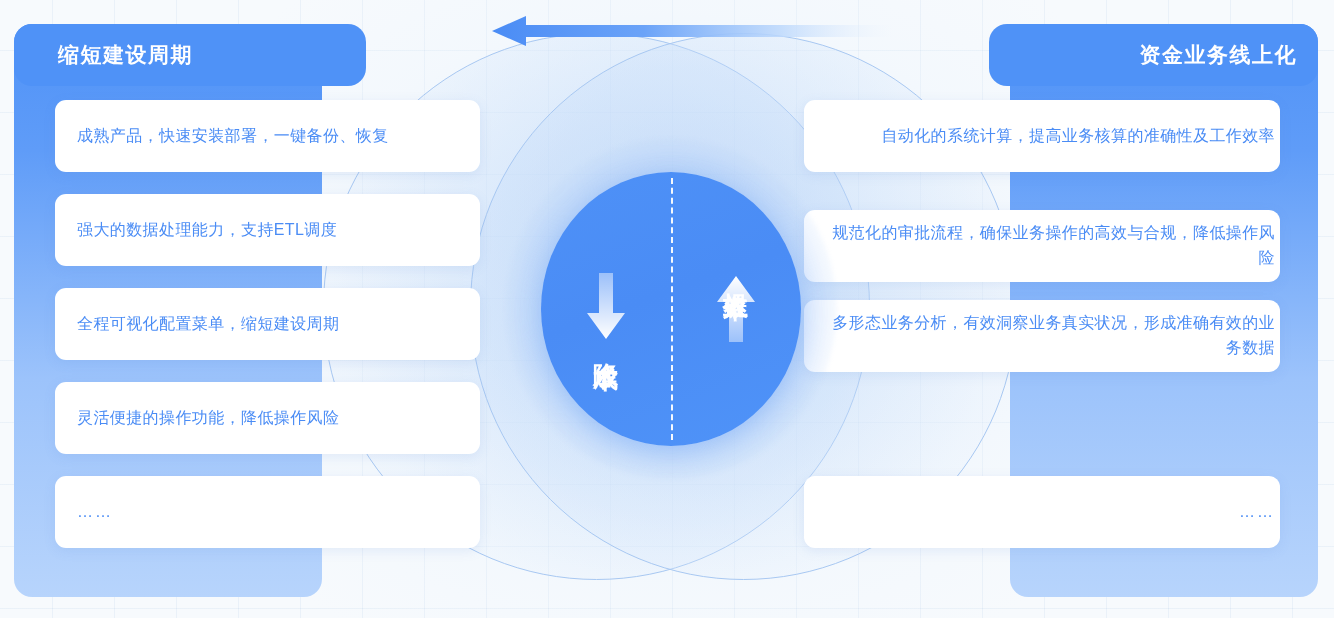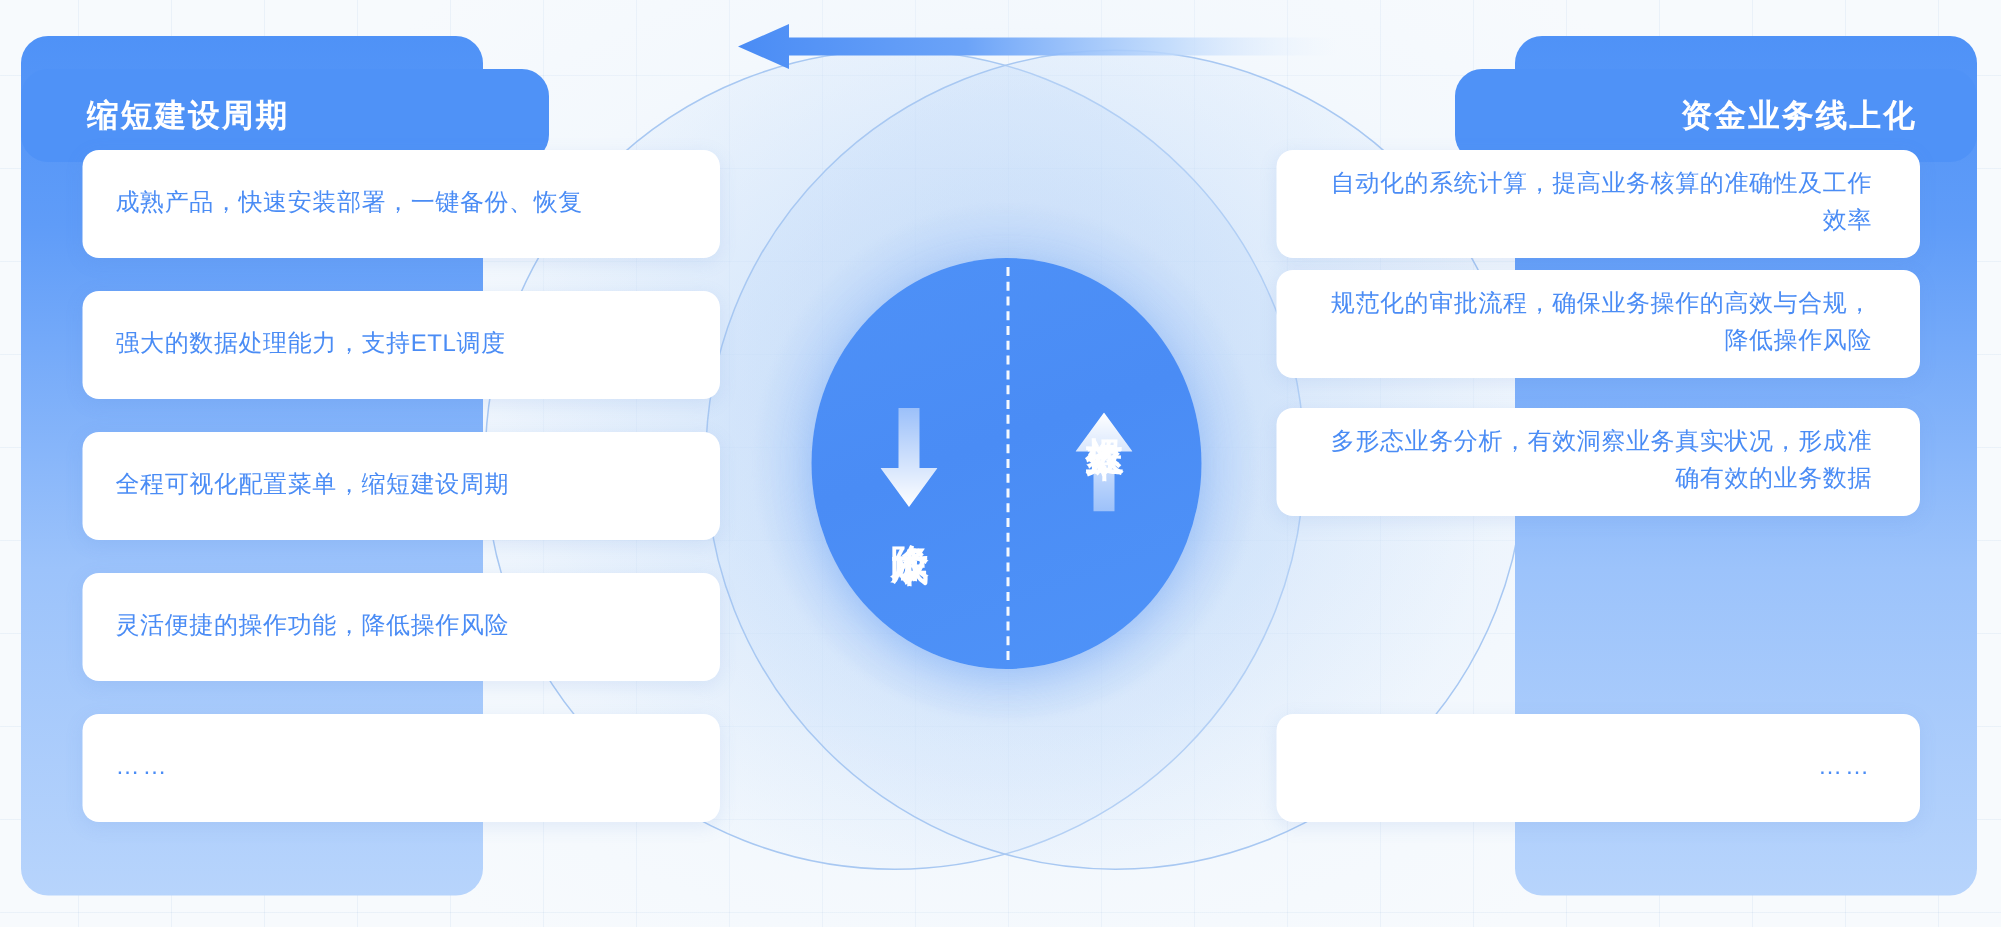--- a/index.html
+++ b/index.html
@@ -67,35 +67,35 @@
   .arrow-glyph{display:block;}
   .panel-body{
     position:absolute;top:24px;height:573px;border-radius:18px;
     background:linear-gradient(180deg,#4f92f7 0%,#5f9cf8 22%,#9cc3fb 62%,#b7d4fc 100%);
   }
   .panel-body.left{left:14px;width:308px;}
   .panel-body.right{right:16px;width:308px;}
   .panel-head{
     position:absolute;top:24px;height:62px;border-radius:18px;
     background:#4f92f7;
-    display:flex;align-items:center;margin-top:22px;
+    display:flex;align-items:center;
   }
   .panel-head.left{left:14px;width:308px;padding-left:44px;justify-content:flex-start;}
-  .panel-head.right{right:16px;width:308px;padding-right:40px;justify-content:flex-end;}
+  .panel-head.right{right:16px;width:308px;padding-right:21px;justify-content:flex-end;}
   .panel-title{color:#fff;font-size:21px;font-weight:bold;letter-spacing:1.5px;white-space:nowrap;}
 
   
   .card{
     position:absolute;height:72px;border-radius:11px;background:#fff;
     box-shadow:0 3px 12px rgba(90,140,215,.13);
     display:flex;align-items:center;
     box-sizing:border-box;
   }
   .card.left{left:55px;width:425px;padding:0 20px 0 22px;justify-content:flex-start;}
-  .card.right{right:54px;width:429px;padding:0 32px 0 20px;justify-content:flex-end;}
+  .card.right{right:54px;width:476px;padding:0 5px 0 20px;justify-content:flex-end;}
   .card-text{
     color:#4a8cf5;font-size:16px;line-height:1.55;letter-spacing:.4px;
   }
   .card.left .card-text{text-align:left;}
   .card.right .card-text{text-align:right;}
   .card-text.ellipsis{letter-spacing:2px;}
 </style>
 </head>
 <body>
 
@@ -143,24 +143,24 @@
   </div>
 
   <div class="panel-body right"></div>
   <div class="panel-head right">
     <span class="panel-title">资金业务线上化</span>
   </div>
 
   <div class="card right" style="top:100px">
     <span class="card-text">自动化的系统计算，提高业务核算的准确性及工作效率</span>
   </div>
-  <div class="card right" style="top:180px">
+  <div class="card right" style="top:210px">
     <span class="card-text">规范化的审批流程，确保业务操作的高效与合规，降低操作风险</span>
   </div>
-  <div class="card right" style="top:272px">
+  <div class="card right" style="top:300px">
     <span class="card-text">多形态业务分析，有效洞察业务真实状况，形成准确有效的业务数据</span>
   </div>
   <div class="card right" style="top:476px">
     <span class="card-text ellipsis">……</span>
   </div>
 
   <div class="lens-halo"></div>
   <div class="lens">
 
     <div class="lens-half left">

